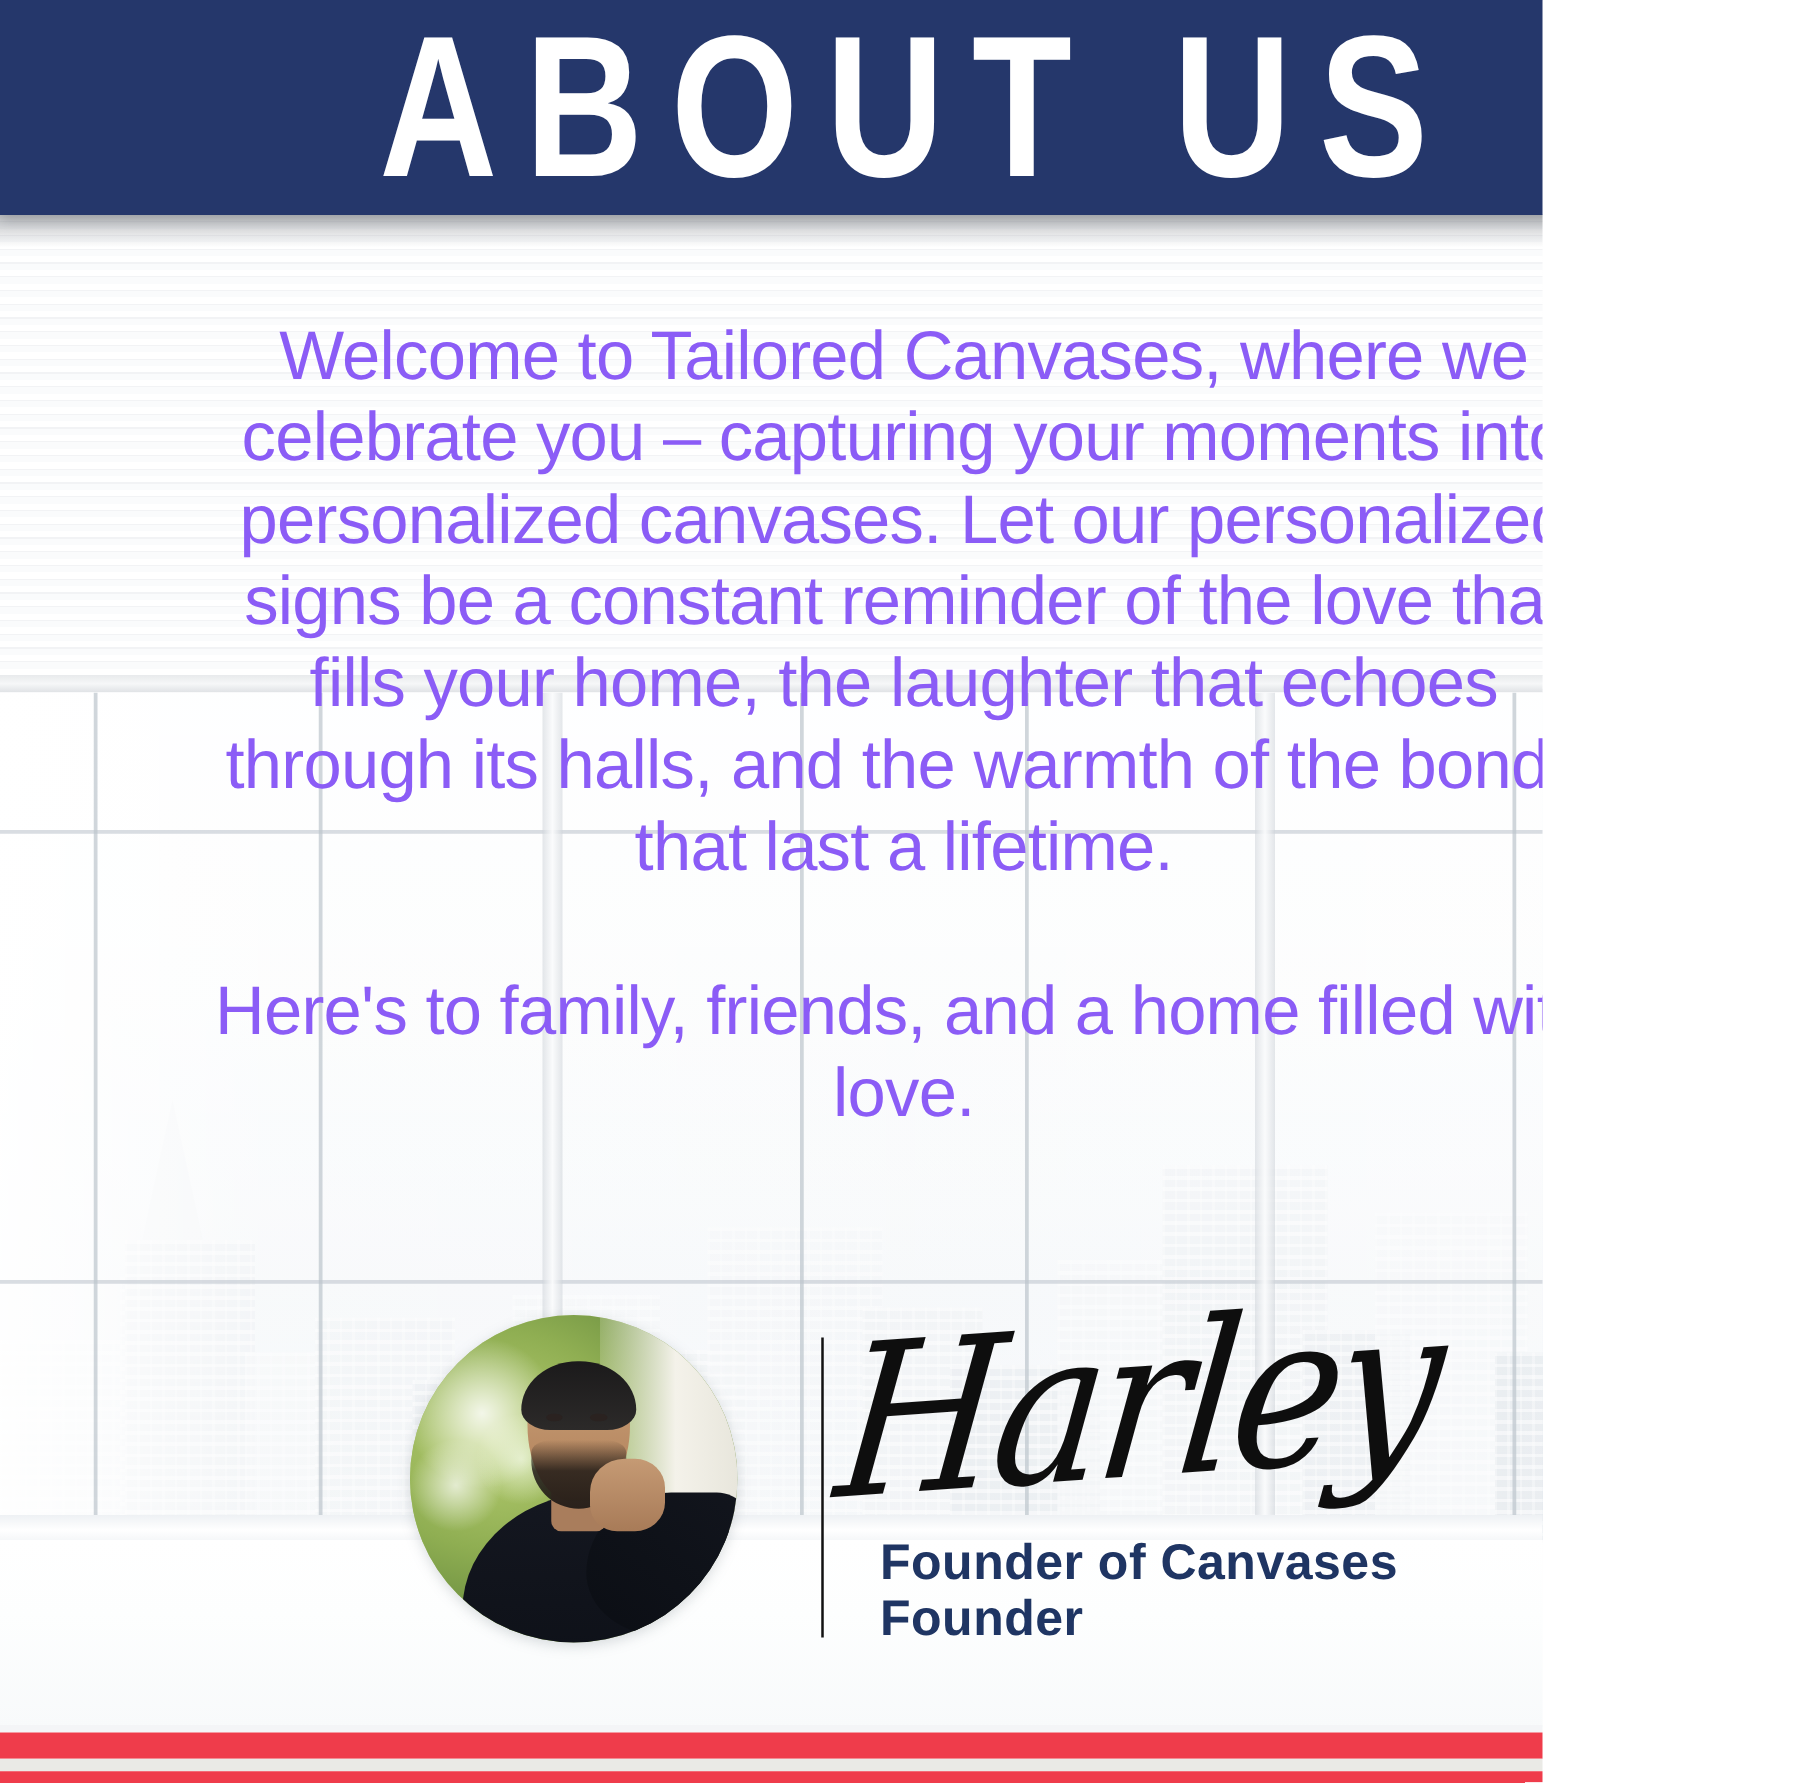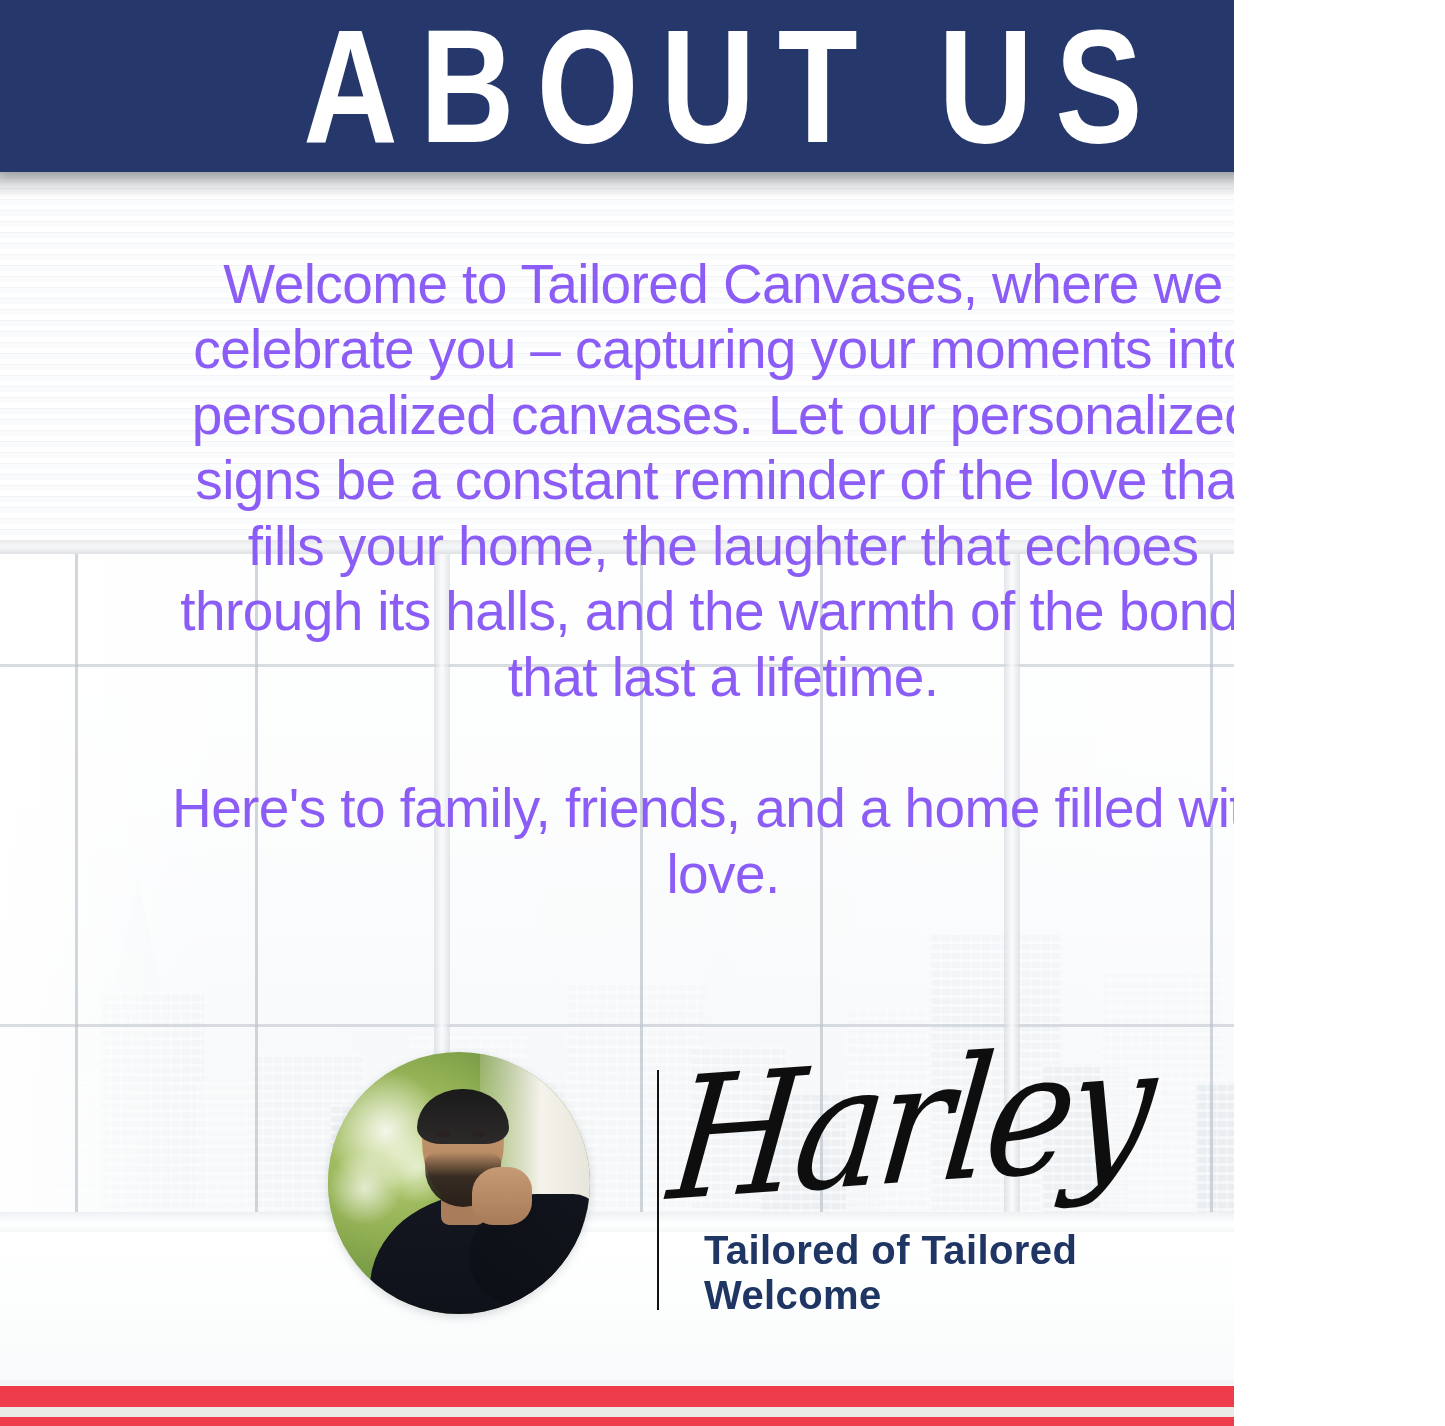--- a/index.html
+++ b/index.html
@@ -488,22 +488,22 @@
     <div class="eye l"></div>
     <div class="eye r"></div>
     <div class="hand"></div>
   </div>
 
   <div class="sig-divider"></div>
 
   <div class="sig-name">Harley</div>
 
   <div class="sig-role">
-    <div>Tailored of Tailored</div>
-    <div>Welcome</div>
+    <div>Founder of Canvases</div>
+    <div>Founder</div>
   </div>
 
   <div class="footer">
     <div class="stripe-gap-top"></div>
     <div class="stripe-red-1"></div>
     <div class="stripe-white"></div>
     <div class="stripe-red-2"></div>
   </div>
 
 </div>

